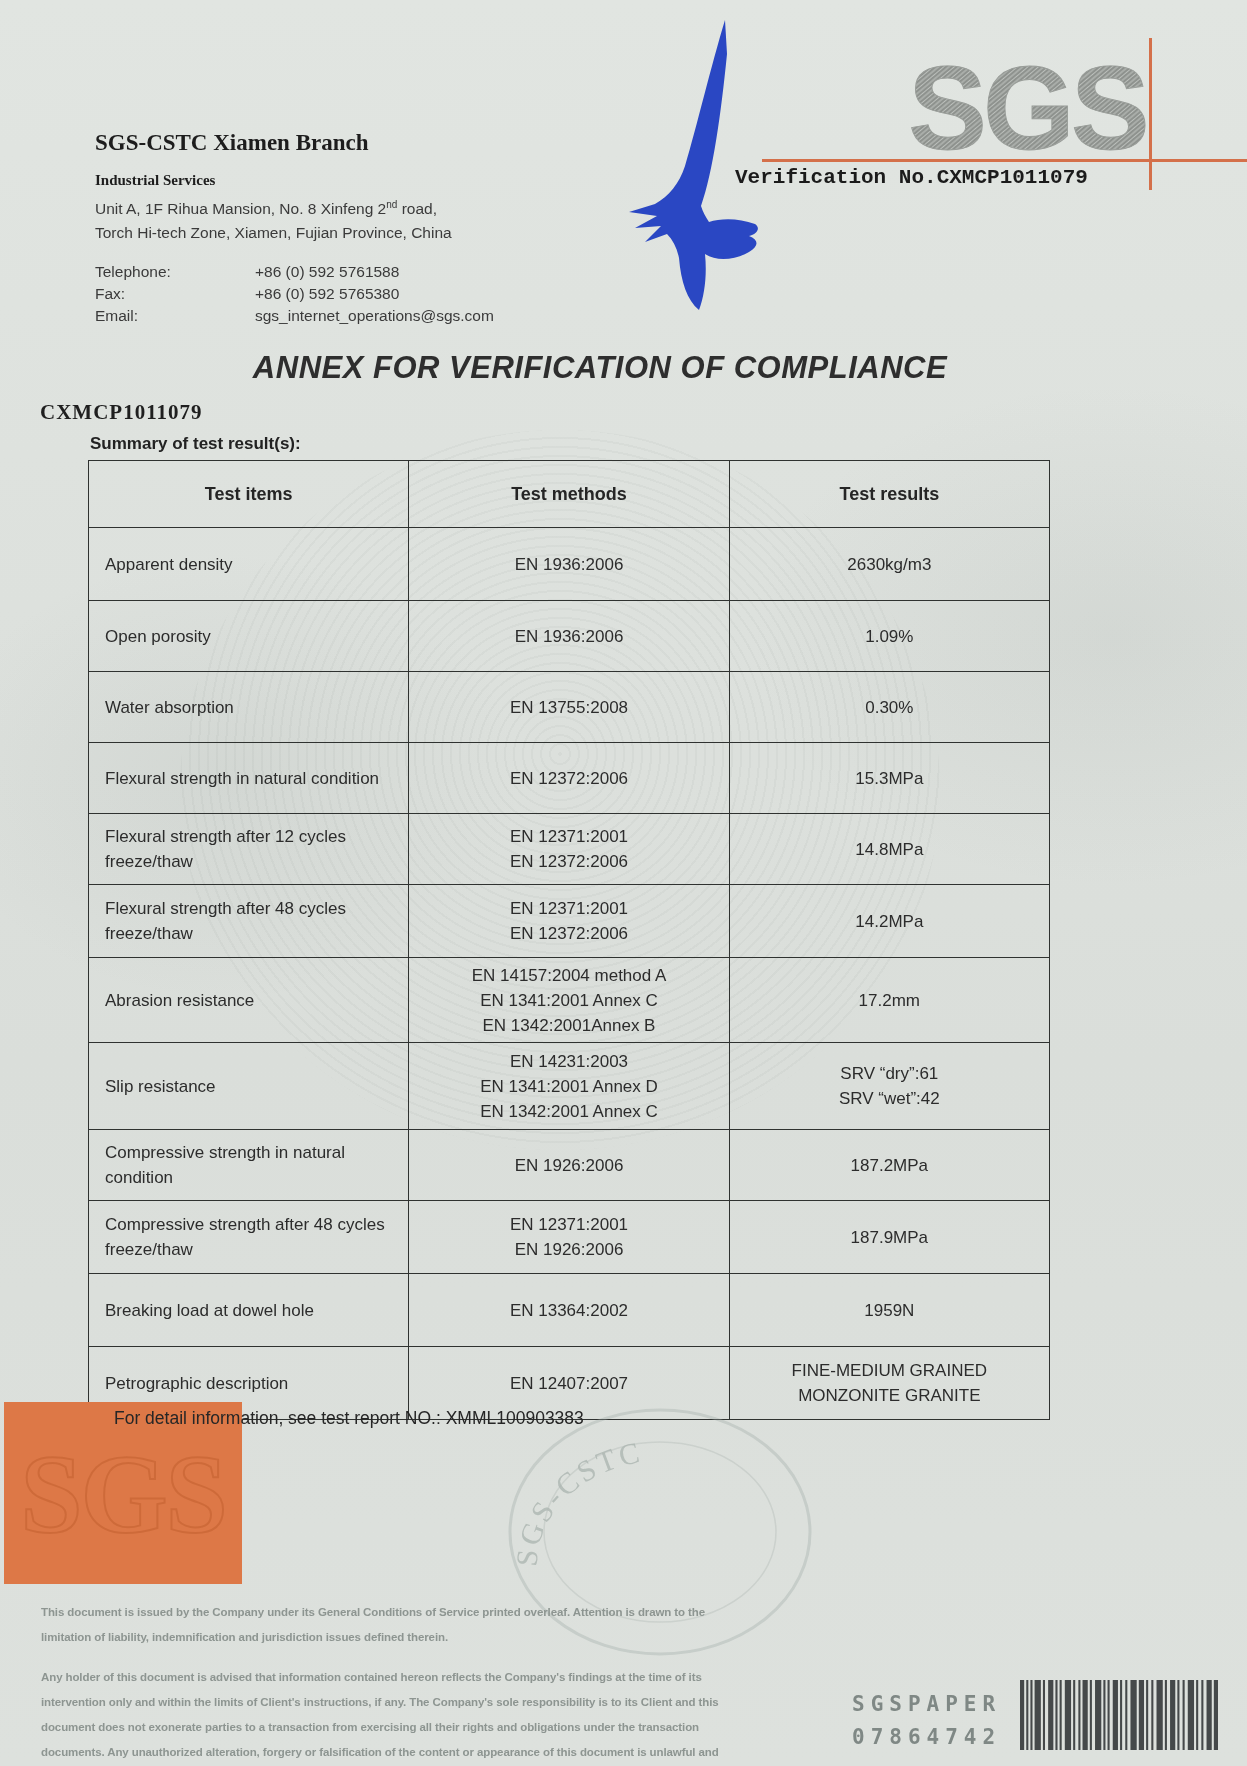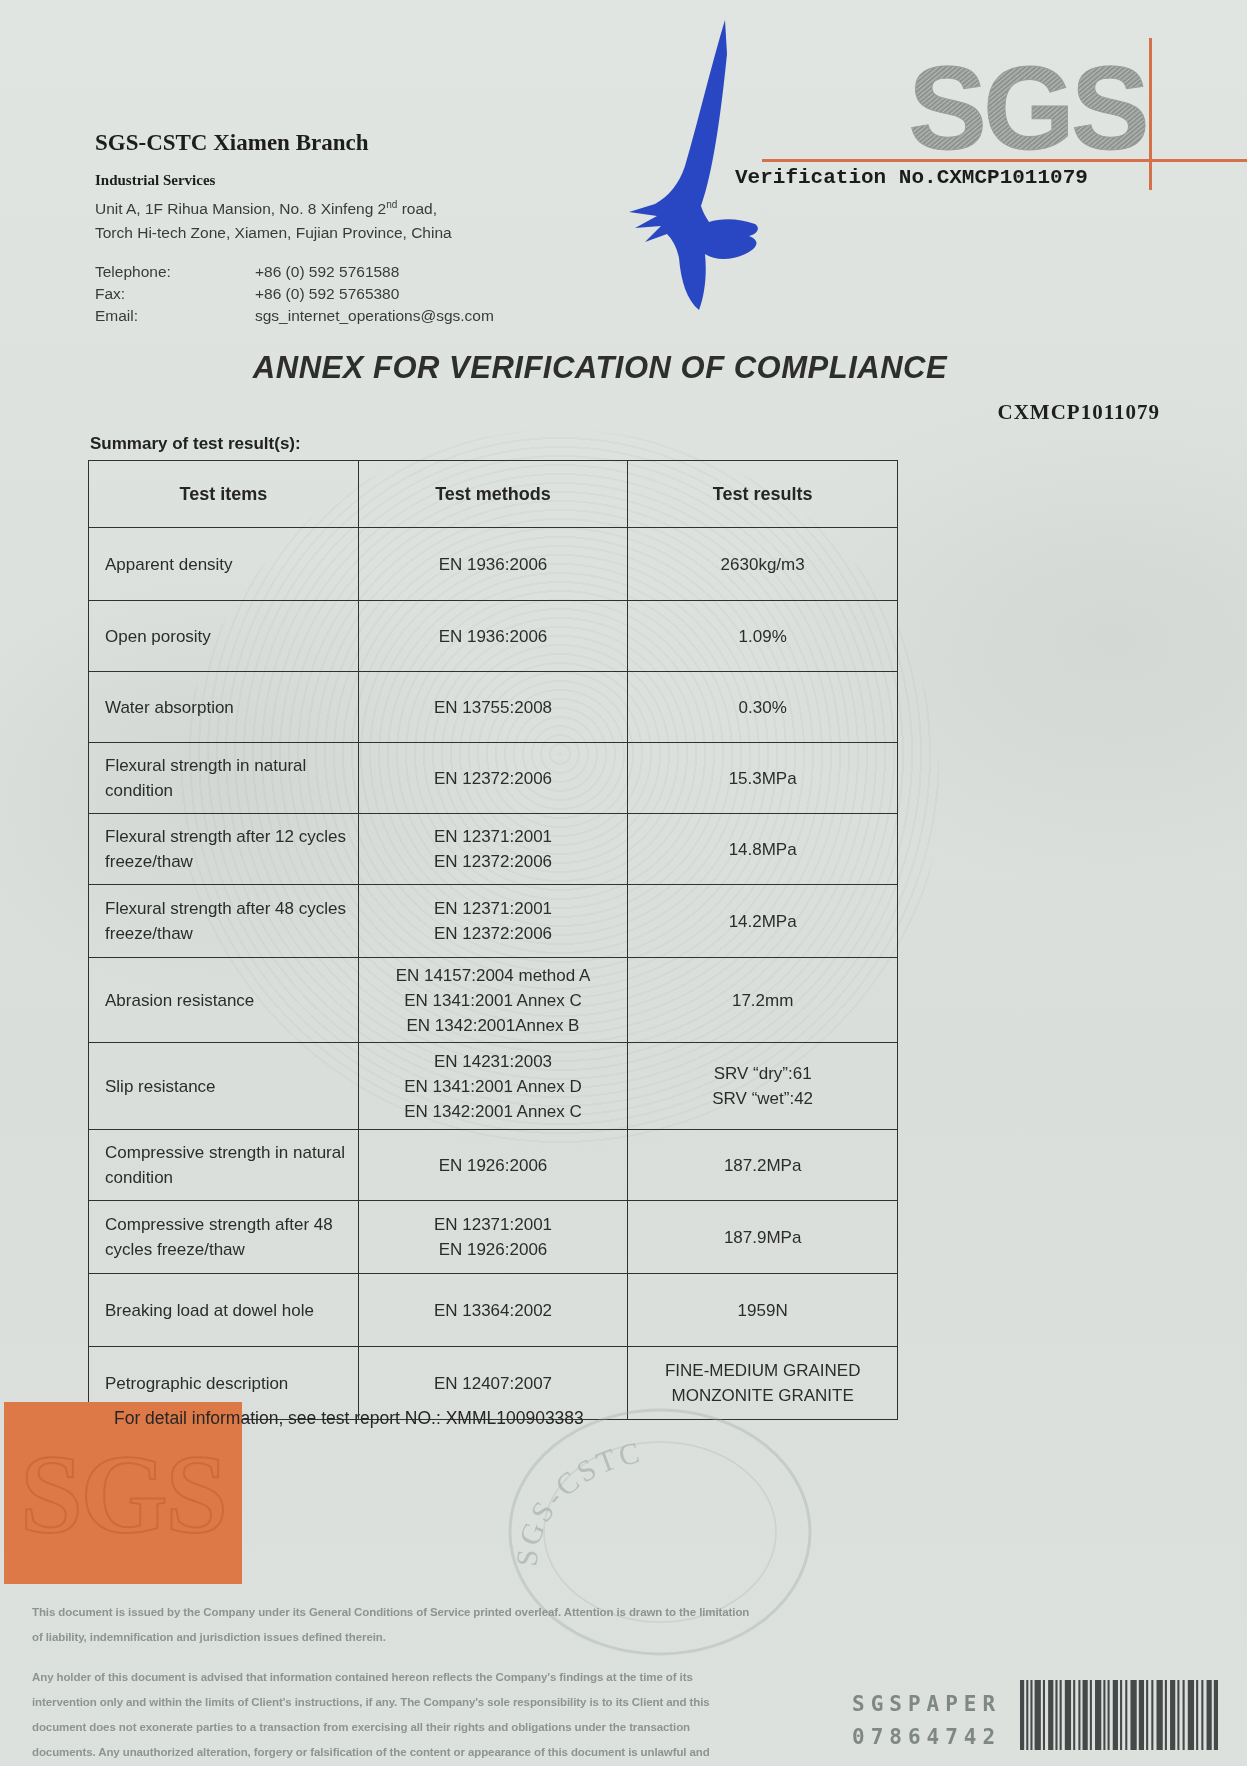--- a/index.html
+++ b/index.html
@@ -27,39 +27,39 @@
   .contacts{margin-top:16px;font-size:15.5px;color:#3a3a3a;line-height:22px;}
   .contact-row{display:grid;grid-template-columns:160px auto;}
   
   .eagle{position:absolute;left:618px;top:14px;width:150px;height:300px;}
   .sgs-logo{position:absolute;left:882px;top:48px;width:290px;height:122px;}
   .hline{position:absolute;left:762px;top:159px;width:485px;height:3px;background:#d4704a;}
   .vline{position:absolute;left:1149px;top:38px;width:3px;height:152px;background:#d4704a;}
   .verif{position:absolute;left:735px;top:166px;width:512px;font-family:Liberation Mono, monospace;font-weight:bold;font-size:21px;color:#1b1b1b;}
   
   .title{position:absolute;left:40px;top:350px;width:1120px;text-align:center;font-weight:bold;font-style:italic;font-size:31px;color:#2e2e2e;letter-spacing:0.5px;}
-  .refno{position:absolute;left:40px;top:400px;width:1120px;text-align:right;font-family:"Liberation Serif",serif;font-weight:bold;font-size:21px;color:#1f1f1f;letter-spacing:1px;}
+  .refno{position:absolute;left:40px;top:400px;width:1120px;text-align:left;font-family:"Liberation Serif",serif;font-weight:bold;font-size:21px;color:#1f1f1f;letter-spacing:1px;}
   .summary{position:absolute;left:90px;top:434px;font-weight:bold;font-size:17px;color:#222;}
   
-  table.results{position:absolute;left:88px;top:460px;width:810px;border-collapse:collapse;table-layout:fixed;}
+  table.results{position:absolute;left:88px;top:460px;width:962px;border-collapse:collapse;table-layout:fixed;}
   table.results th,table.results td{border:1.6px solid #2f3230;background:transparent;}
   table.results th{height:64px;font-size:18px;font-weight:bold;color:#252525;text-align:center;}
   table.results td{font-size:17px;color:#2c2c2c;white-space:pre-line;vertical-align:middle;line-height:25px;}
   td.c-item{text-align:left;padding-left:16px;width:472px;}
   td.c-meth{text-align:center;width:262px;}
   td.c-res{text-align:center;width:228px;}
   tr.h70 td{height:70px;} tr.h68 td{height:68px;} tr.h82 td{height:82px;} tr.h84 td{height:84px;}
   
   .detail-note{position:absolute;left:114px;top:1408px;font-size:17.5px;color:#262626;z-index:6;}
   .orange-block{position:absolute;left:4px;top:1402px;width:238px;height:182px;background:#dd7847;z-index:2;}
   .orange-block svg{position:absolute;left:0;top:0;}
   .stamp{position:absolute;left:495px;top:1402px;width:330px;height:260px;z-index:1;opacity:.65;}
   
   .legal{position:absolute;left:28px;top:1600px;width:722px;font-size:11.5px;font-weight:bold;color:#8d9591;z-index:4;}
-  .legal p{margin:0 0 15px 4px;line-height:25px;letter-spacing:-0.1px;}
+  .legal p{margin:0 0 15px 13px;line-height:25px;letter-spacing:-0.1px;}
   .paper-id{position:absolute;left:852px;top:1688px;font-family:"DejaVu Sans Mono",monospace;font-weight:bold;font-size:21px;letter-spacing:6px;color:#7f8885;line-height:33px;z-index:4;text-align:center;}
   .barcode{position:absolute;left:1020px;top:1680px;width:198px;height:70px;z-index:4;}
 </style>
 </head>
 <body>
 
 <div class="paper">
   <div class="guilloche"></div>
 
   <div class="hdr">

